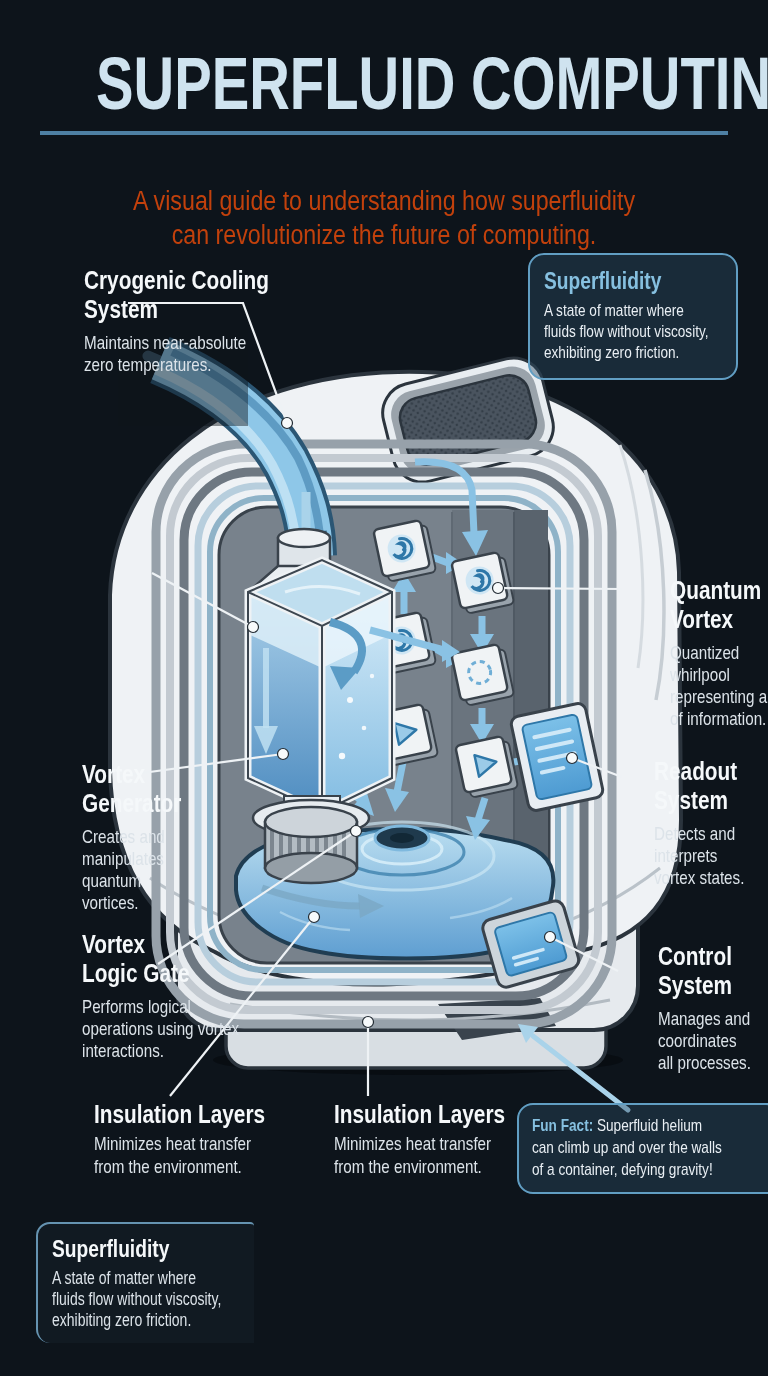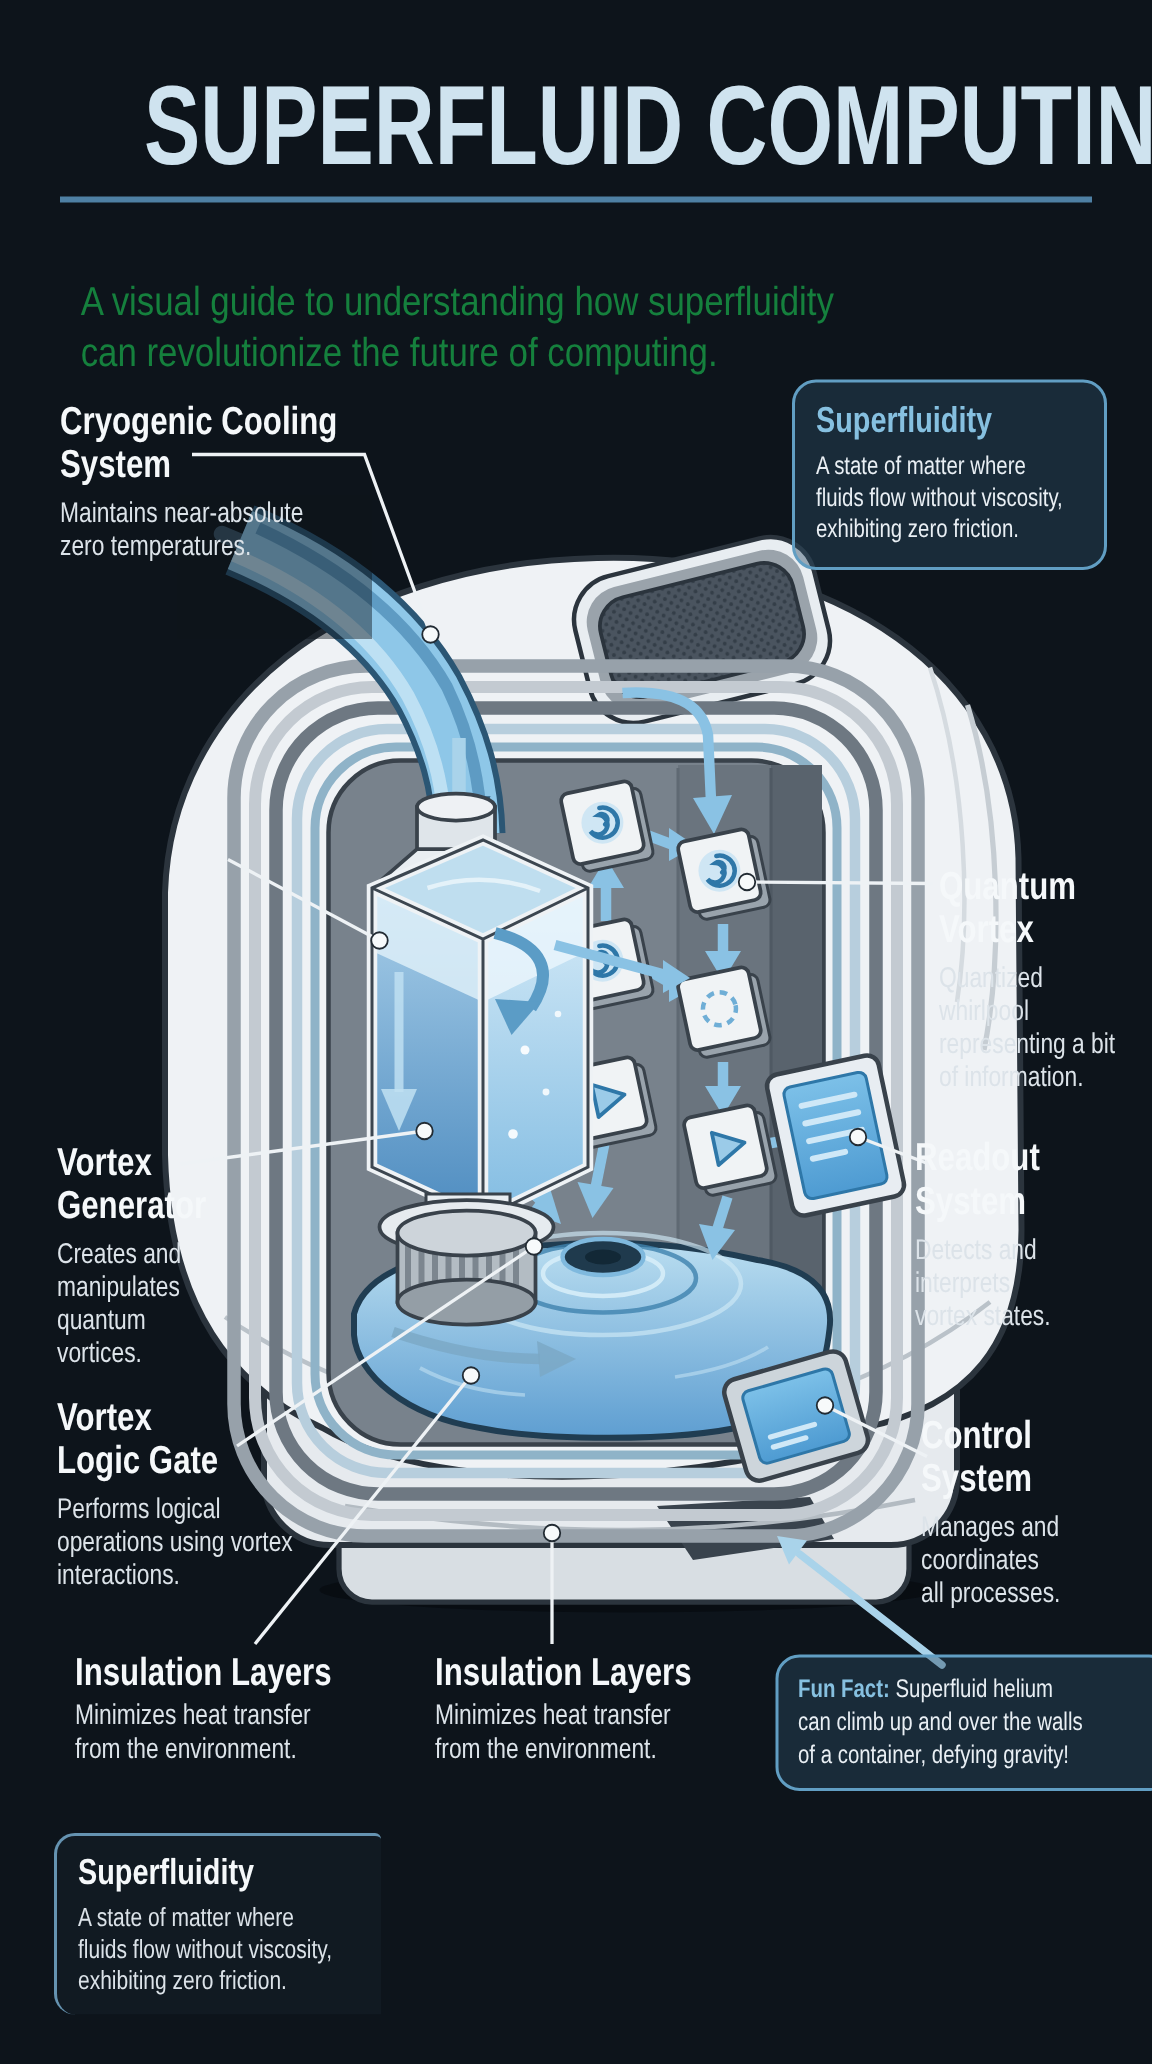--- a/index.html
+++ b/index.html
@@ -5,23 +5,23 @@
   html,body{margin:0;padding:0;background:#0d141b;}
   #page{position:relative;width:768px;height:1376px;overflow:hidden;background:#0d141b;
         font-family:"Liberation Sans",sans-serif;color:#e8eef3;}
   #art{position:absolute;left:0;top:0;pointer-events:none;}
   .cond{transform:scaleX(.8);transform-origin:left top;width:125%;}
   .ccond{transform:scaleX(.86);transform-origin:center top;}
   .title{position:absolute;top:50px;left:0;width:100%;text-align:center;font-weight:700;
          font-size:75px;line-height:66px;letter-spacing:0;color:#cfe3ef;white-space:nowrap;
          transform:scaleX(.75);transform-origin:center top;}
   .divider{position:absolute;left:40px;top:131px;width:688px;height:4px;background:#4e80a4;}
-  .subtitle{position:absolute;top:150px;left:0;width:100%;text-align:left;font-size:27px;
-            line-height:34px;color:#15803d;white-space:pre-line;}
-  .callout{position:absolute;}
+  .subtitle{position:absolute;top:150px;left:0;width:100%;text-align:center;font-size:27px;
+            line-height:34px;color:#c2410c;white-space:pre-line;}
+  .callout{position:absolute;margin-left:44px;}
   .callout .h{font-weight:700;font-size:26px;line-height:1.13;color:#f5f8fa;white-space:pre-line;}
   .callout .b{margin-top:7px;font-size:19px;line-height:1.17;color:#dce3e9;white-space:pre-line;}
   .panel{position:absolute;box-sizing:border-box;border:2px solid #619ec3;border-radius:16px;
          background:rgba(44,76,100,.42);}
   .panel .h{font-weight:700;font-size:24px;line-height:1.15;color:#86c0e0;}
   .panel .b{margin-top:5px;font-size:17px;line-height:1.26;color:#e9eff4;white-space:pre-line;}
   .funfact .t{font-size:17px;line-height:1.28;color:#e9eff4;white-space:pre-line;}
   .funfact .lbl{font-weight:700;color:#86c0e0;}
   .gbox{position:absolute;box-sizing:border-box;width:218px;
         border-top:2px solid rgba(118,170,202,.85);border-left:2px solid rgba(118,170,202,.85);

